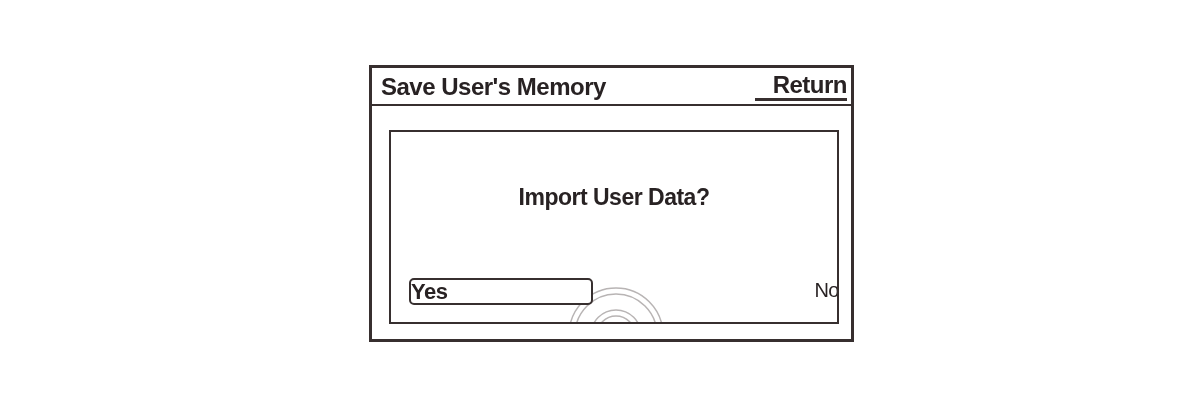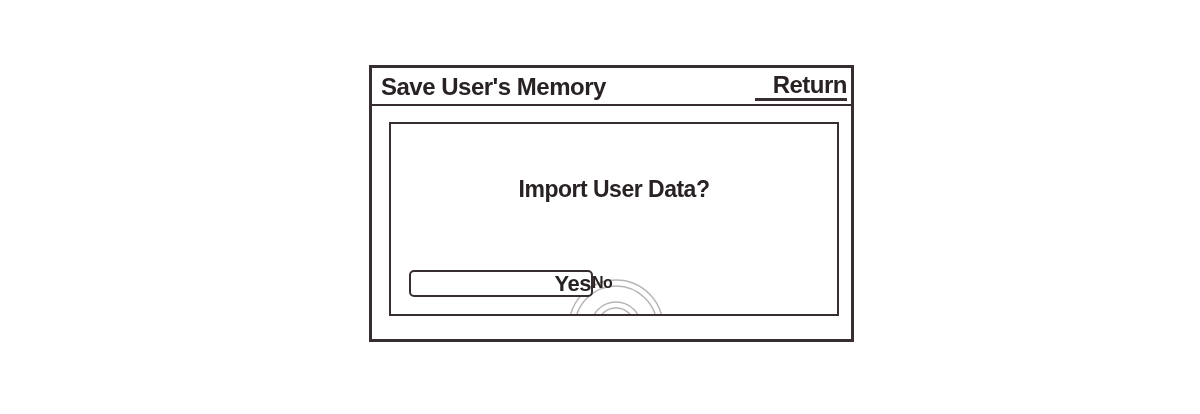--- a/index.html
+++ b/index.html
@@ -29,45 +29,45 @@
     text-align:right;font-size:24px;font-weight:bold;letter-spacing:-0.5px;
     line-height:23px;padding-bottom:2px;
     border-bottom:3px solid var(--border);
     cursor:pointer;white-space:nowrap;
   }
   .header-divider{
     position:absolute;left:0;right:0;top:36px;height:2px;background:var(--border);
   }
   .dialog-body{position:absolute;left:0;right:0;top:38px;bottom:0;}
   .prompt-panel{
-    position:absolute;left:17px;top:16px;width:450px;height:194px;
+    position:absolute;left:17px;top:24px;width:450px;height:194px;
     box-sizing:border-box;border:2px solid var(--border);
     background:var(--bg);overflow:hidden;
   }
   .prompt-text{
     position:absolute;left:0;top:52px;width:100%;
     text-align:center;font-size:23px;font-weight:bold;letter-spacing:-0.5px;
     line-height:26px;white-space:nowrap;
   }
   .dial-arcs{
     position:absolute;left:0;top:0;width:446px;height:190px;
     pointer-events:none;
   }
   .dial-arcs circle{fill:none;stroke:var(--arc);stroke-width:1.5px;}
   .yes-button{
     position:absolute;left:18px;top:146px;width:184px;height:27px;
     box-sizing:border-box;border:2px solid var(--border);border-radius:5px;
     background:var(--bg);
-    text-align:right;font-size:22px;font-weight:bold;letter-spacing:-0.5px;
+    text-align:left;font-size:22px;font-weight:bold;letter-spacing:-0.5px;
     line-height:23px;cursor:pointer;z-index:2;
   }
   .no-button{
     position:absolute;left:201px;top:146px;width:247px;height:27px;
     box-sizing:border-box;
-    text-align:left;font-size:16px;font-weight:bold;letter-spacing:-0.5px;
+    text-align:right;font-size:20px;font-weight:normal;letter-spacing:-0.5px;
     line-height:25px;cursor:pointer;z-index:2;
   }
 </style>
 </head>
 <body>
 
 <div class="stage">
   <div class="dialog">
 
     <div class="dialog-header">

